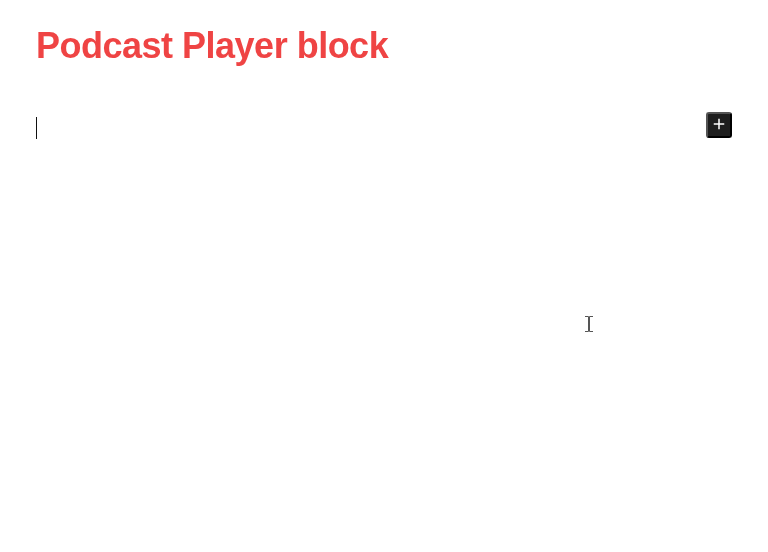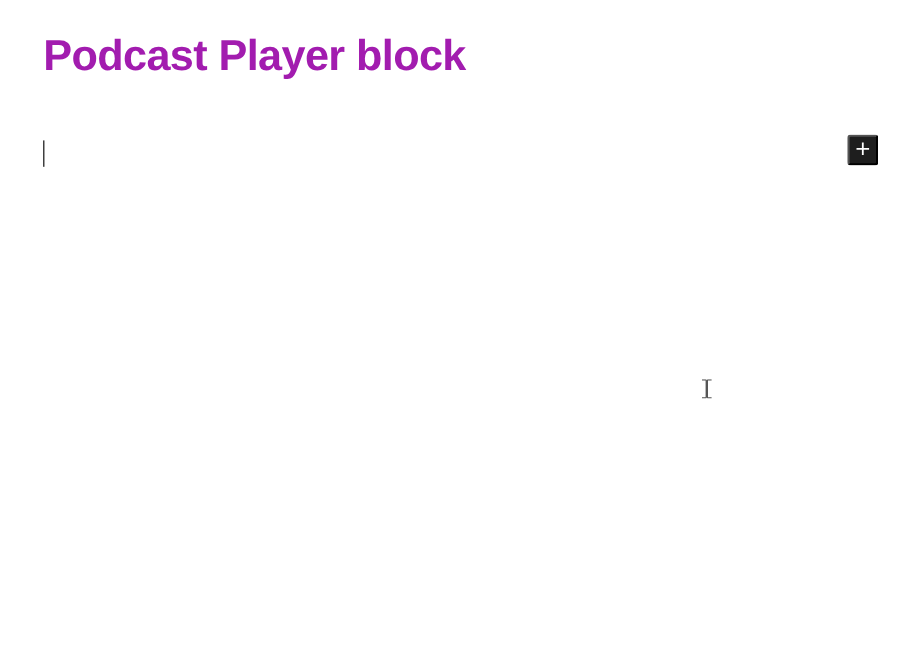--- a/index.html
+++ b/index.html
@@ -15,21 +15,21 @@
       position: relative;
       overflow: hidden;
     }
     .editor-container {
       padding: 24px 36px;
       position: relative;
     }
     .post-title {
       font-size: 36px;
       font-weight: 700;
-      color: #a21caf;
+      color: #ef4444;
       letter-spacing: -0.5px;
       line-height: 1.2;
       margin-bottom: 48px;
     }
     .content-row {
       position: relative;
       min-height: 30px;
       display: flex;
       align-items: flex-start;
     }

